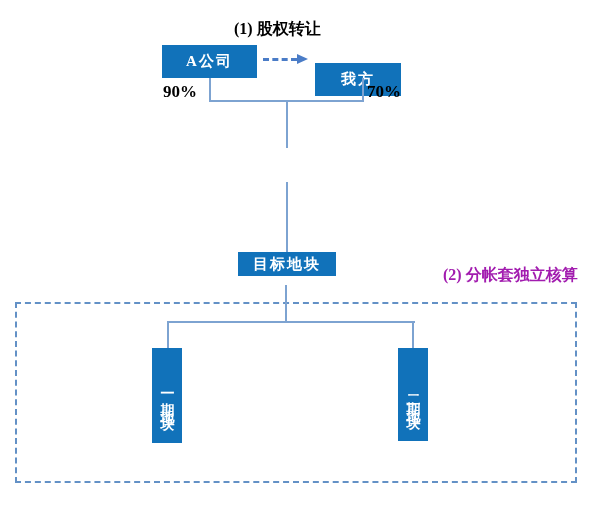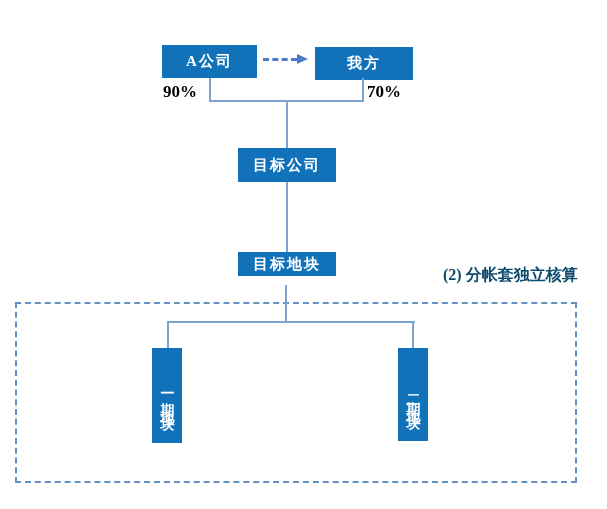--- a/index.html
+++ b/index.html
@@ -34,21 +34,21 @@
     font-size: 14px;
     padding-top: 6px;
   }
   .label {
     position: absolute;
     color: #000000;
     font-weight: bold;
     font-size: 16px;
     white-space: nowrap;
   }
-  .label.red { color: #0c4a6e; }
+  .label.red { color: #a21caf; }
   .pct {
     position: absolute;
     color: #000000;
     font-weight: bold;
     font-size: 17px;
     font-family: "Liberation Serif", "DejaVu Serif", serif;
     white-space: nowrap;
   }
   .cline {
     position: absolute;
@@ -81,38 +81,38 @@
     border: 2px dashed #6391C6;
     box-sizing: content-box;
     background: transparent;
   }
 </style>
 </head>
 <body>
 
 <div id="stage">
 
+  <div class="label" style="left:234px; top:19px;">(1) 股权转让</div>
 
   <div class="node" style="left:162px; top:45px; width:95px; height:33px;">A公司</div>
 
-  <div class="node" style="left:315px; top:47px; width:98px; height:33px;text-align:center;">我方</div>
+  <div class="node" style="left:315px; top:63px; width:86px; height:33px;text-align:center;">我方</div>
 
   <div class="dash-arrow-line"></div>
   <div class="dash-arrow-head"></div>
 
   <div class="pct" style="left:163px; top:82px;">90%</div>
 
   <div class="pct" style="left:367px; top:82px;">70%</div>
 
   <div class="cline" style="left:209px; top:78px; width:2px; height:24px;"></div>
   <div class="cline" style="left:362px; top:78px; width:2px; height:24px;"></div>
   <div class="cline" style="left:209px; top:100px; width:155px; height:2px;"></div>
   <div class="cline" style="left:286px; top:100px; width:2px; height:48px;"></div>
 
-  <div class="node" style="left:238px; top:148px; width:98px; height:34px;">目标公司</div>
 
   <div class="cline" style="left:286px; top:182px; width:2px; height:70px;"></div>
 
   <div class="node" style="left:238px; top:252px; width:98px; height:24px;">目标地块</div>
 
   <div class="label red" style="left:443px; top:265px;">(2) 分帐套独立核算</div>
 
   <div class="dashed-region"></div>
 
   <div class="cline" style="left:285px; top:285px; width:2px; height:38px;"></div>

